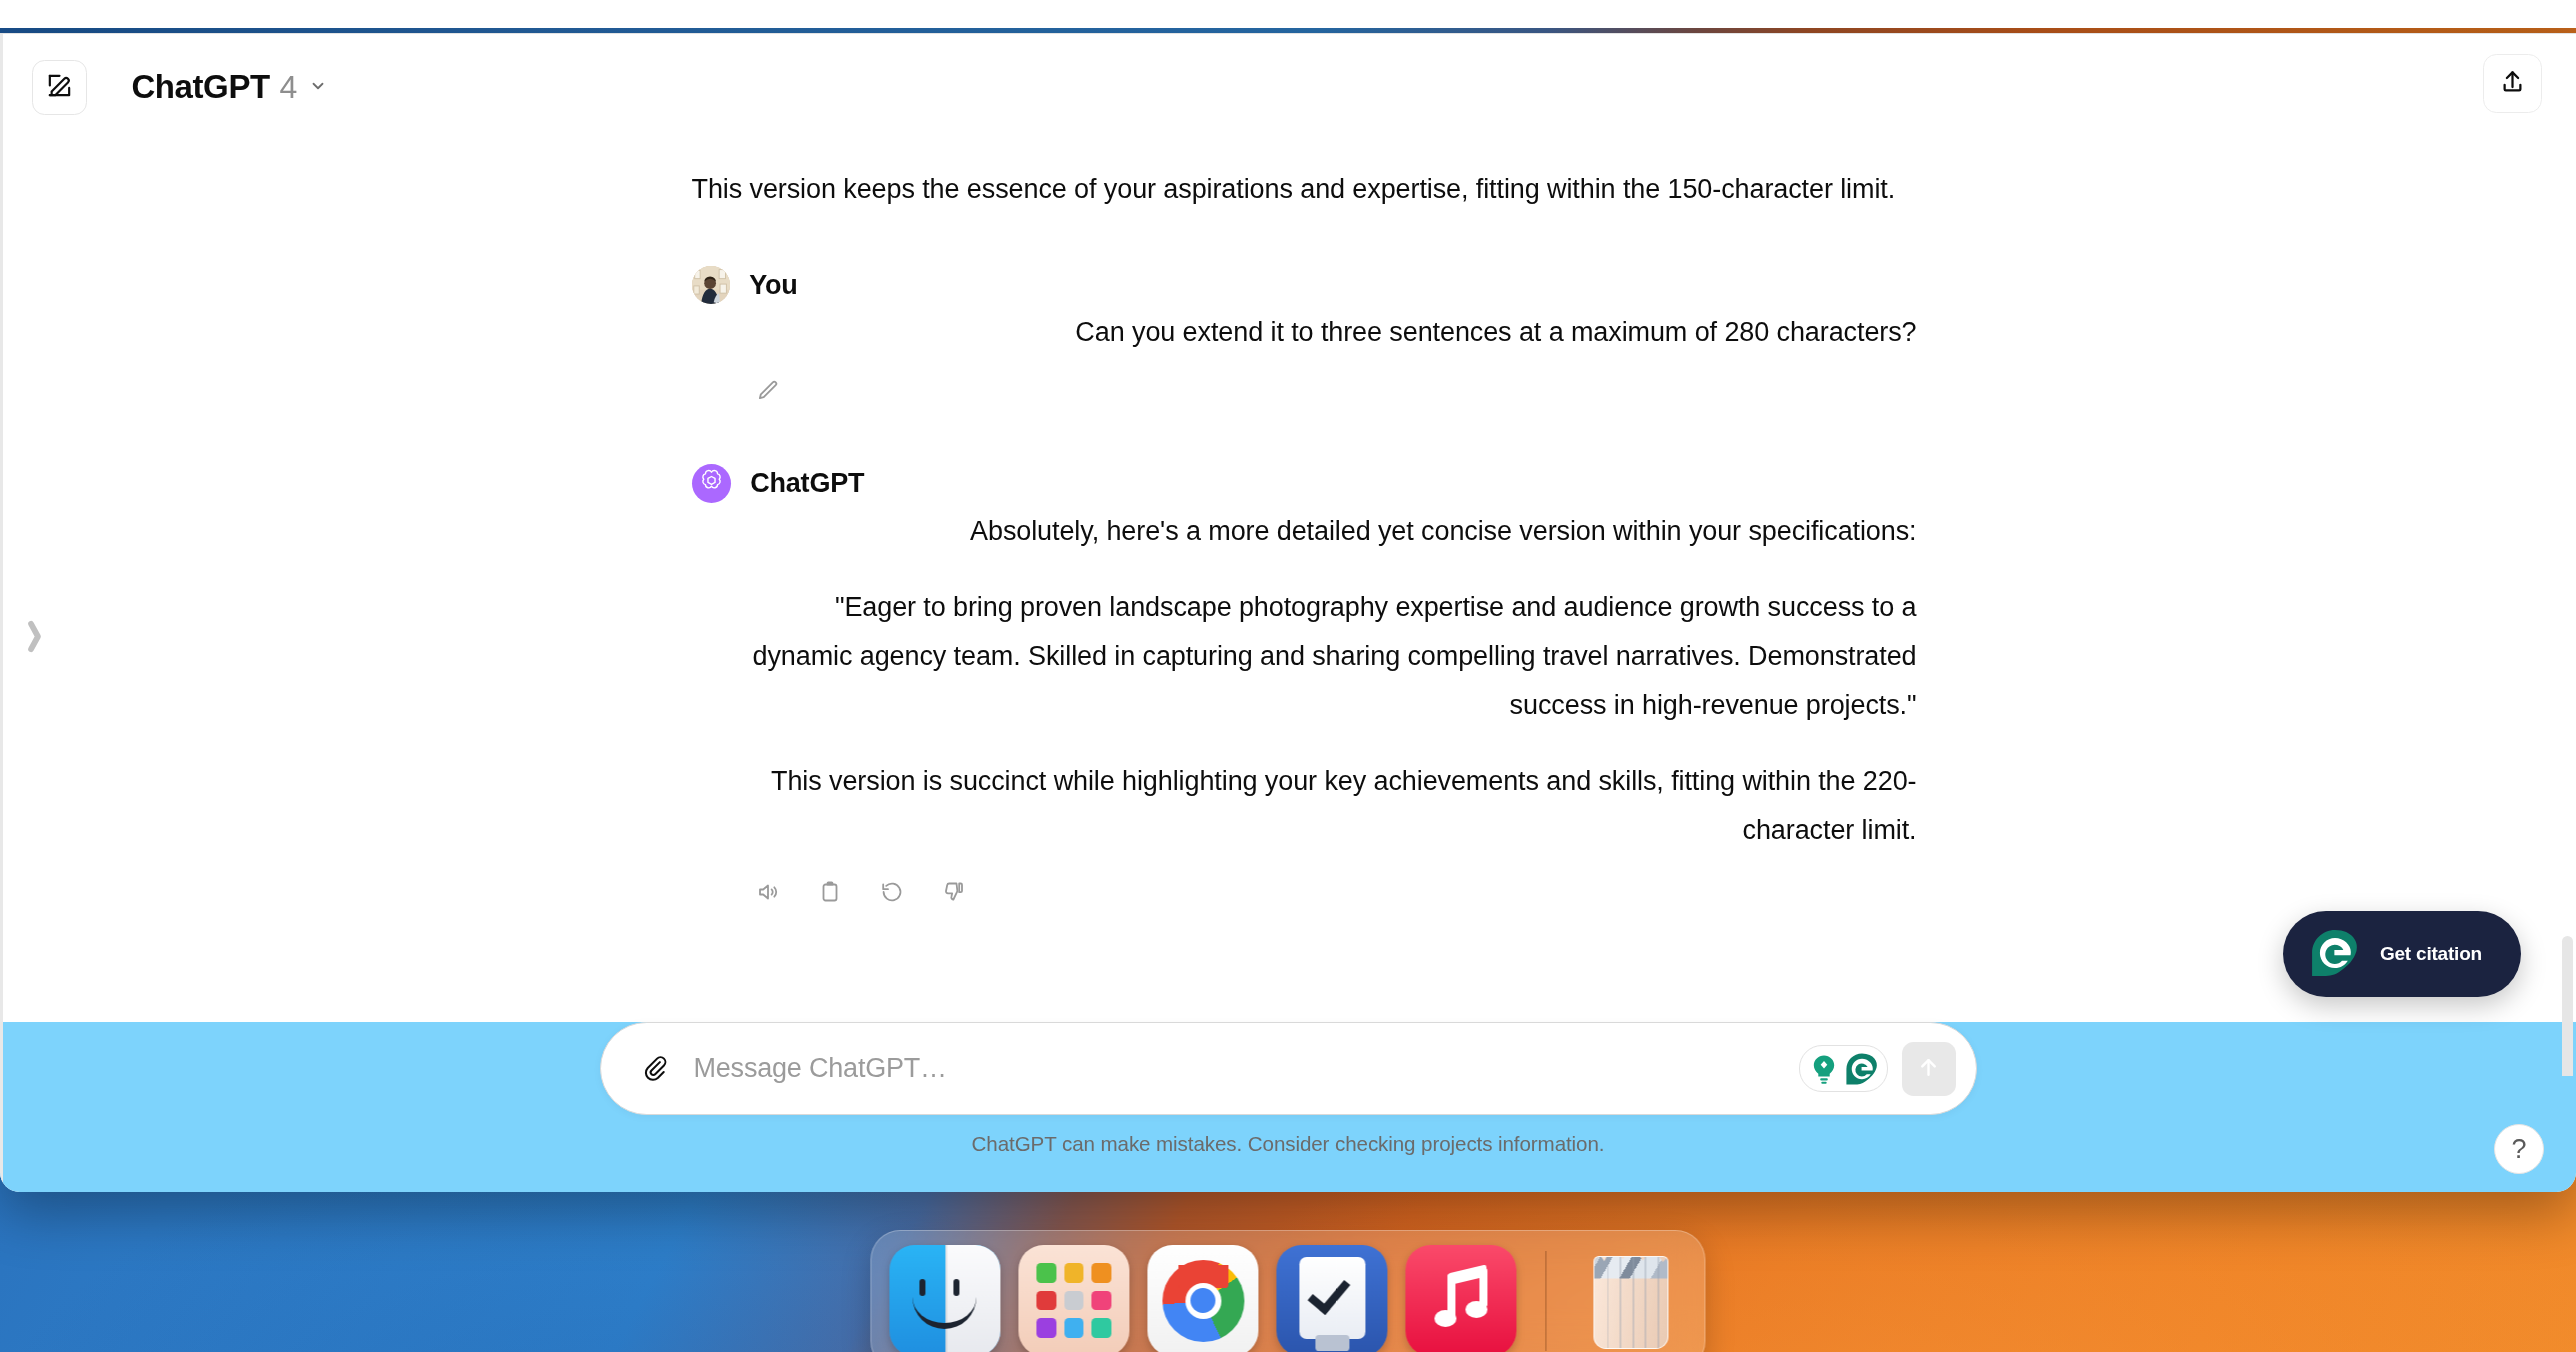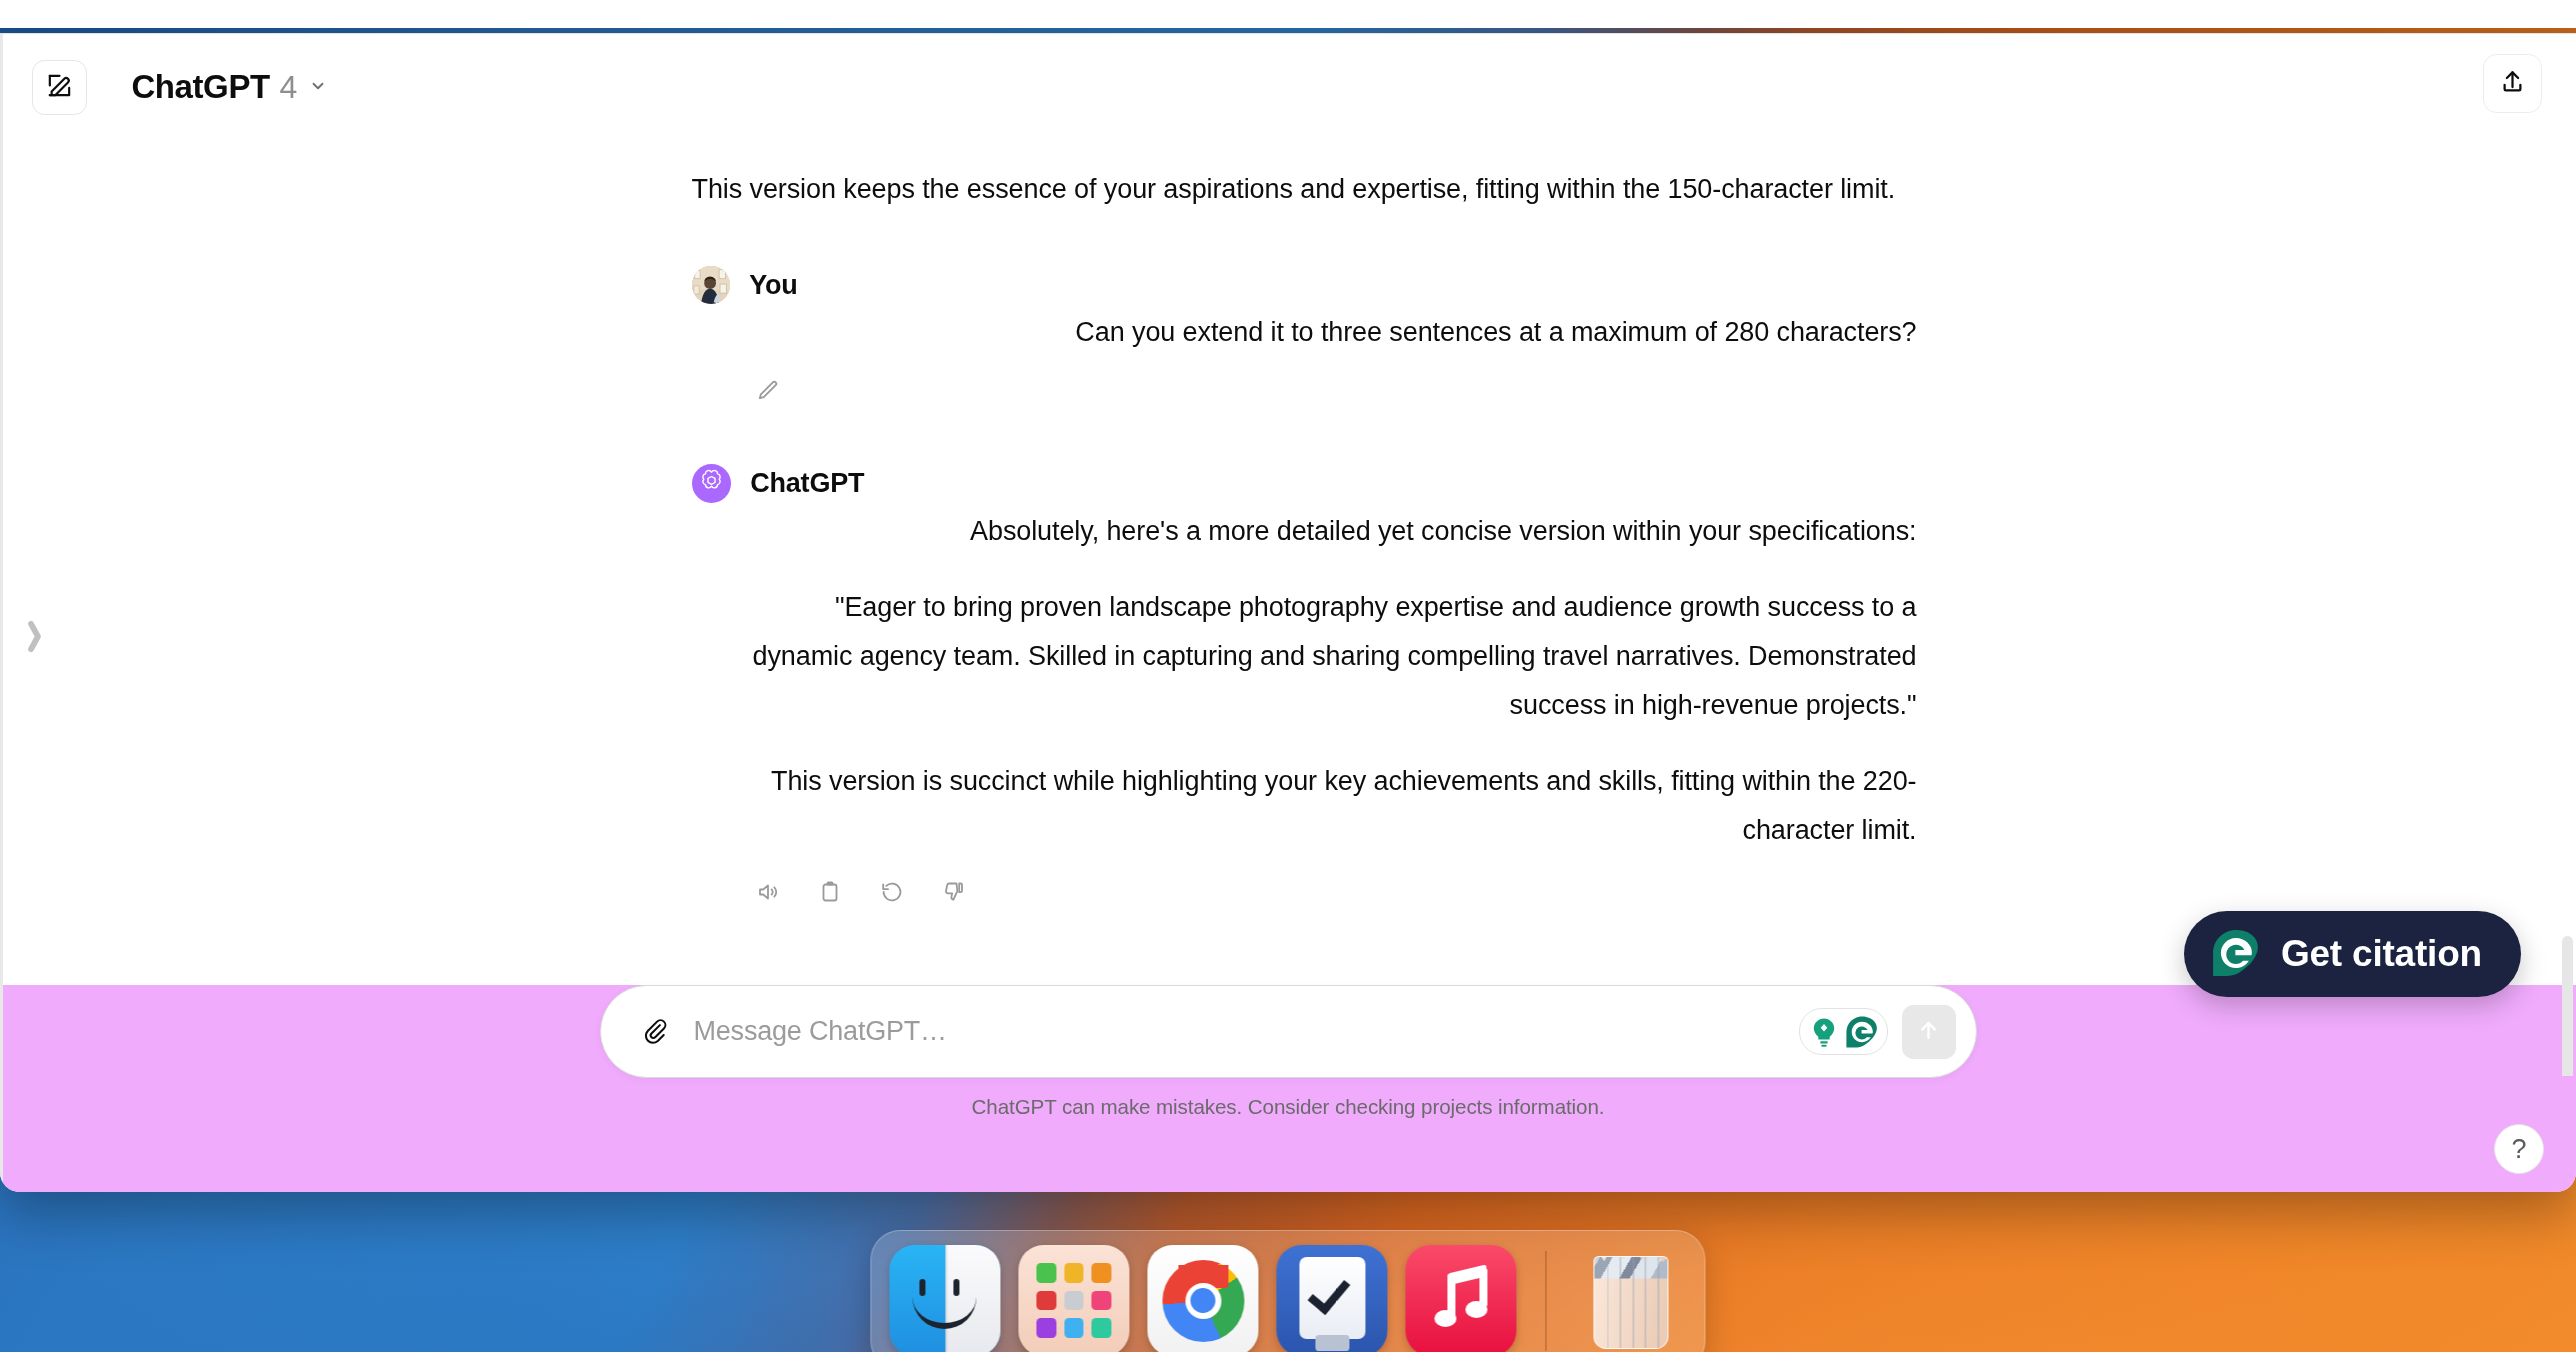--- a/index.html
+++ b/index.html
@@ -201,22 +201,22 @@
     background: #e6e6e6;
     cursor: pointer;
     z-index: 4;
   }
 
   
   #composer-area {
     position: absolute;
     left: 0; right: 0;
     bottom: 0;
-    height: 207px;
-    background: #f0abfc;
+    height: 170px;
+    background: #7dd3fc;
   }
   #composer {
     width: 1377px;
     margin: 0 auto;
     height: 93px;
     border: 1.3px solid #d9d9d9;
     border-radius: 47px;
     background: #fff;
     display: flex;
     align-items: center;
@@ -285,21 +285,21 @@
     display: flex;
     align-items: center;
     gap: 19.7px;
     padding: 0 39px 0 27px;
     box-shadow: 0 9px 27px rgba(0,0,0,.22);
     cursor: pointer;
     z-index: 7;
   }
   #get-citation .gc-label {
     color: #fff;
-    font-size: 37px;
+    font-size: 19px;
     font-weight: 700;
     letter-spacing: -0.2px;
   }
 
   
   #help-btn {
     position: absolute;
     right: 32px;
     bottom: 18px;
     width: 50px; height: 50px;

